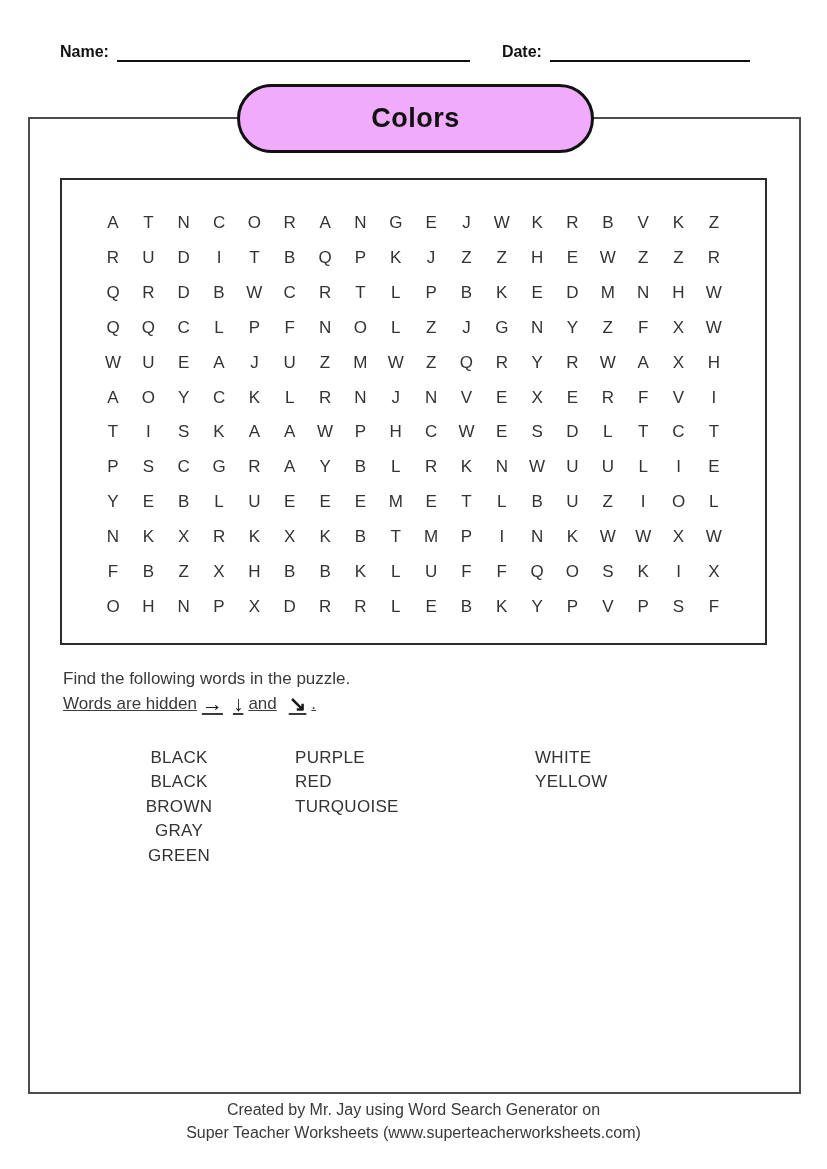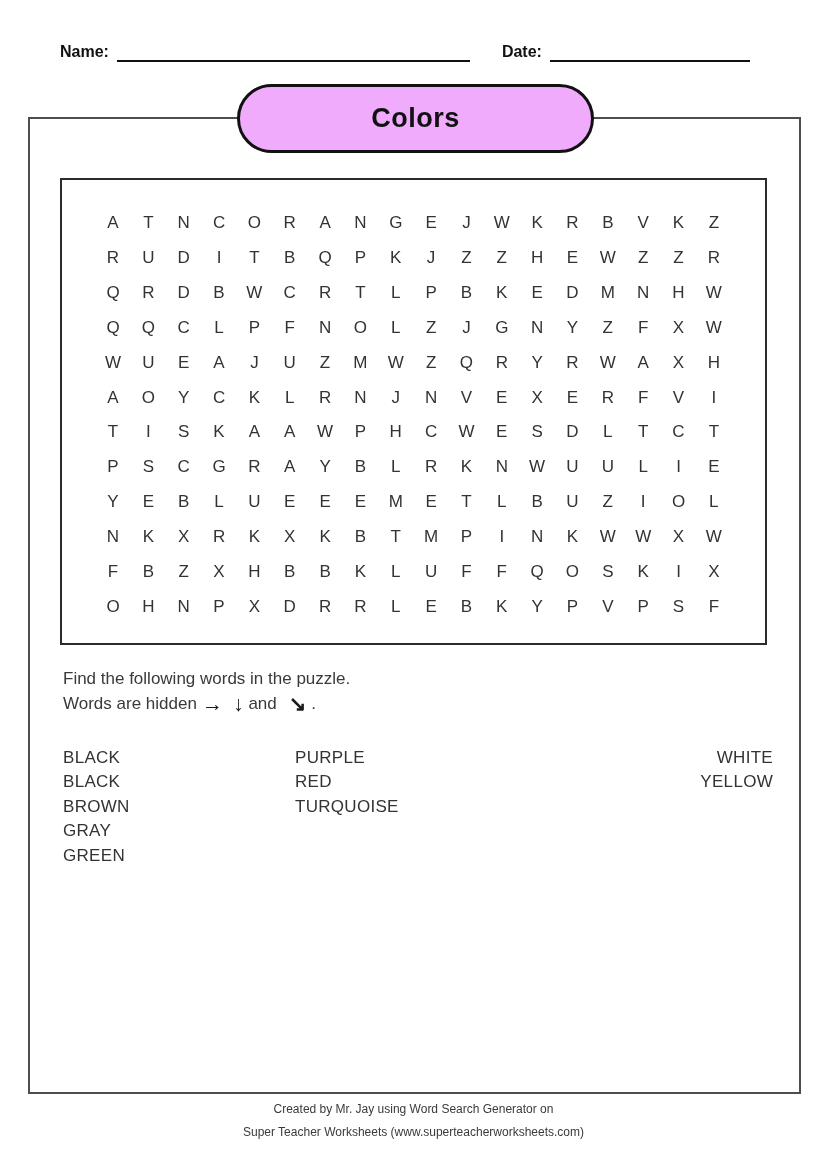--- a/index.html
+++ b/index.html
@@ -119,21 +119,21 @@
 
   
   .instructions {
     position: absolute;
     left: 63px;
     top: 666px;
     font-size: 17px;
     line-height: 25px;
     color: #3a3a3a;
   }
-  .instr-line2 { display: flex; align-items: flex-start; }
+  .instr-line2 { display: flex; align-items: flex-start; text-decoration: underline; }
   .instr-line2 span { white-space: pre; }
   .arrow {
     font-weight: bold;
     font-size: 21px;
     color: #1a1a1a;
     margin: 0 5px;
   }
   .arrow-diag { margin-left: 12px; }
 
   
@@ -141,38 +141,38 @@
     position: absolute;
     left: 63px;
     top: 746px;
     width: 710px;
     display: flex;
   }
   .word-col {
     display: flex;
     flex-direction: column;
   }
-  .word-col-1 { width: 232px; }
+  .word-col-1 { width: 232px; align-items: center; }
   .word-col-2 { width: 240px; }
-  .word-col-3 { flex: 1; text-align: right; }
+  .word-col-3 { flex: 1; }
   .word-item {
     font-size: 17px;
     line-height: 24.4px;
     color: #333333;
     letter-spacing: 0.3px;
   }
 
   
   .footer {
     position: absolute;
     left: 0;
     top: 1098px;
     width: 827px;
     text-align: center;
-    font-size: 12px;
+    font-size: 16px;
     line-height: 23px;
     color: #3a3a3a;
   }
 </style>
 </head>
 <body>
 
 <div class="page">
 
   <div class="header-row">

